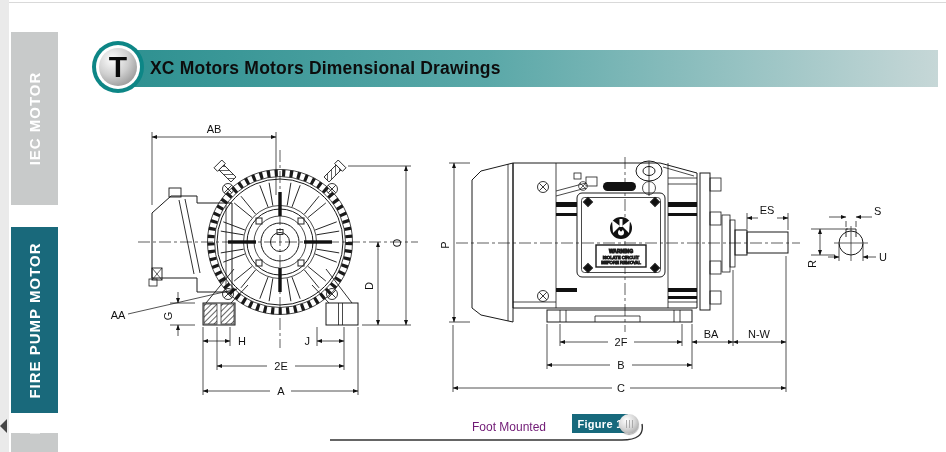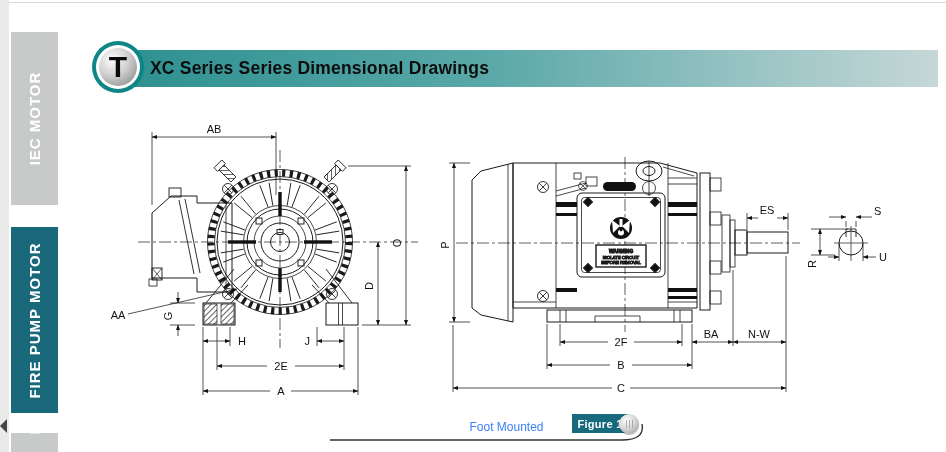--- a/index.html
+++ b/index.html
@@ -35,21 +35,21 @@
   .logo { left:92px; top:41px; width:52px; height:52px; border-radius:50%;
     background:#0d8686; display:flex; align-items:center; justify-content:center; }
   .logo-inner { width:44px; height:44px; border-radius:50%; background:#fff;
     display:flex; align-items:center; justify-content:center; }
   .logo-ball { width:38px; height:38px; border-radius:50%;
     background:radial-gradient(circle at 35% 30%, #fdfdfd 0%, #cfcfcf 45%, #7c7c7c 100%);
     display:flex; align-items:center; justify-content:center;
     font-weight:bold; font-size:30px; color:#0a0a0a; }
 
   
-  .caption-text { left:448px; top:420px; width:117px; text-align:center; font-size:12px; color:#3b82f6; }
+  .caption-text { left:472px; top:420px; width:117px; text-align:left; font-size:12px; color:#701a75; }
   .fig-badge { left:572px; top:414px; width:56px; height:19px; background:#17697c;
     color:#fff; font-weight:bold; font-size:11px; display:flex; align-items:center;
     justify-content:center; letter-spacing:0.3px; }
   .fig-knob { left:619px; top:414px; width:20px; height:20px; border-radius:50%;
     background:radial-gradient(circle at 38% 32%, #ffffff 0%, #d8d8d8 45%, #8f8f8f 100%);
     box-shadow:0 1px 1px rgba(0,0,0,0.35);
     display:flex; align-items:center; justify-content:center; }
   .fig-knob i { display:block; width:7px; height:8px;
     background:repeating-linear-gradient(90deg,#aaa 0 1px,transparent 1px 3px); }
 
@@ -68,21 +68,21 @@
 </div>
 <div class="abs side-tab tab-teal tab-fire">
   <span>FIRE PUMP MOTOR</span>
 </div>
 <div class="abs side-tab tab-gray tab-part">
   <span>R</span>
 </div>
 <div class="abs nav-triangle"></div>
 
 <div class="abs banner"></div>
-<div class="abs title">XC Series Series Dimensional Drawings</div>
+<div class="abs title">XC Motors Motors Dimensional Drawings</div>
 <div class="abs logo">
   <div class="logo-inner">
     <div class="logo-ball">T</div>
   </div>
 </div>
 
 <svg class="abs" style="left:0;top:96px;" width="946" height="356" viewBox="0 96 946 356">
   <defs>
     <marker id="ma" viewBox="0 0 10 10" refX="9.5" refY="5" markerWidth="9" markerHeight="7" orient="auto-start-reverse">
       <path d="M0,1.2 L10,5 L0,8.8 z" fill="#111"></path>

